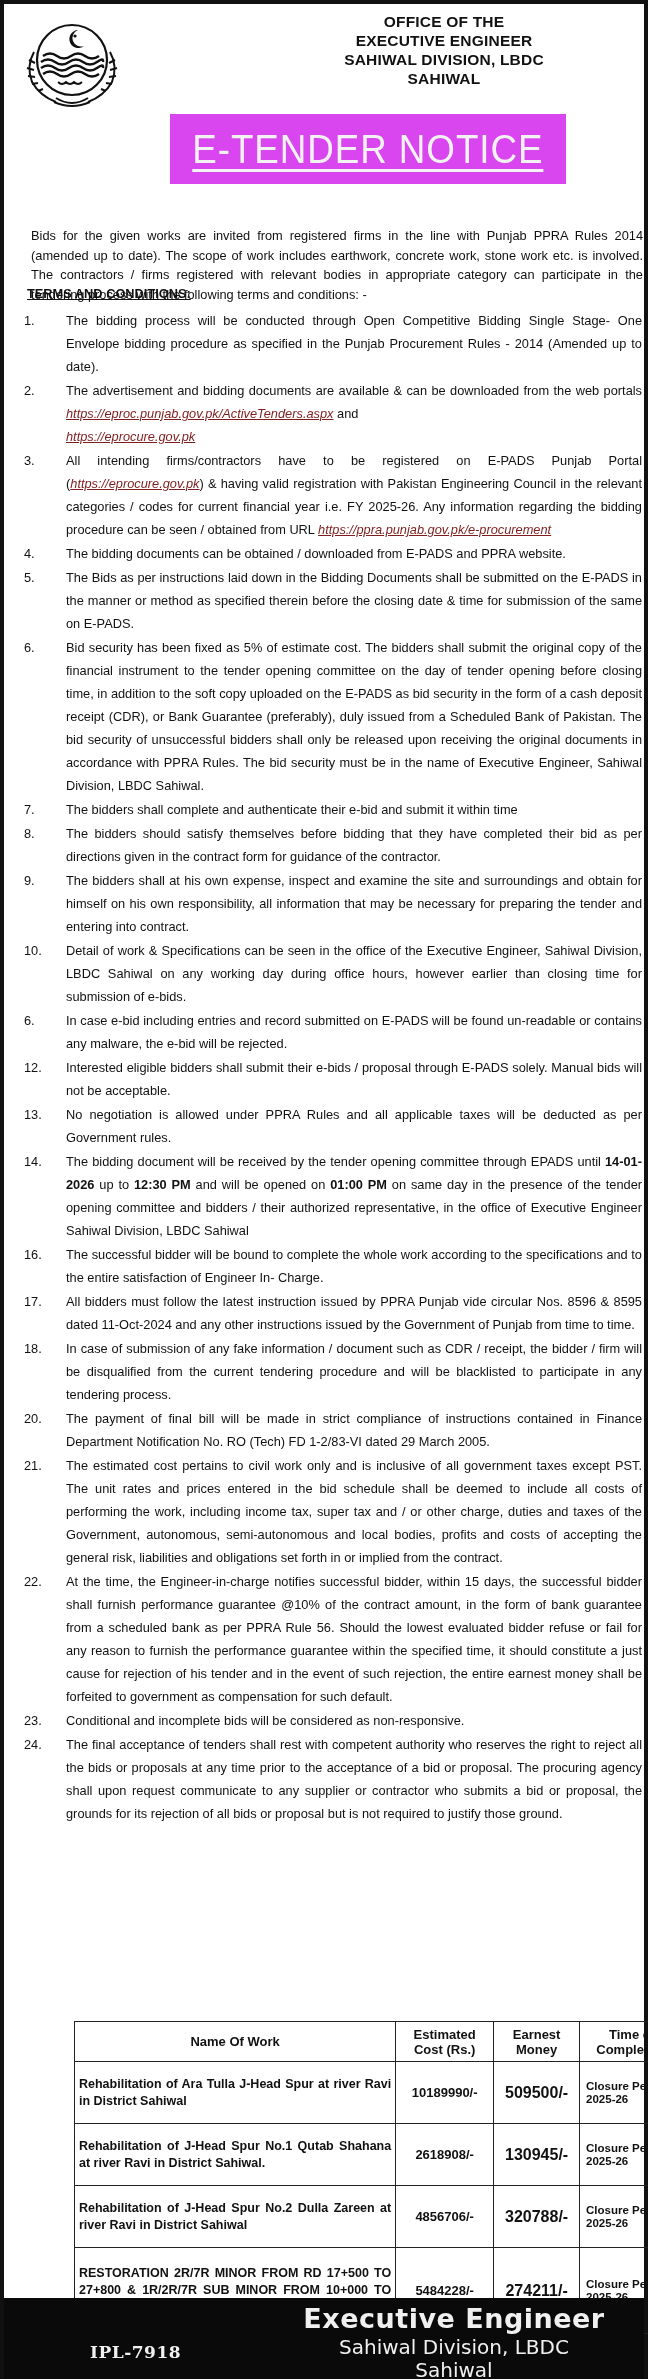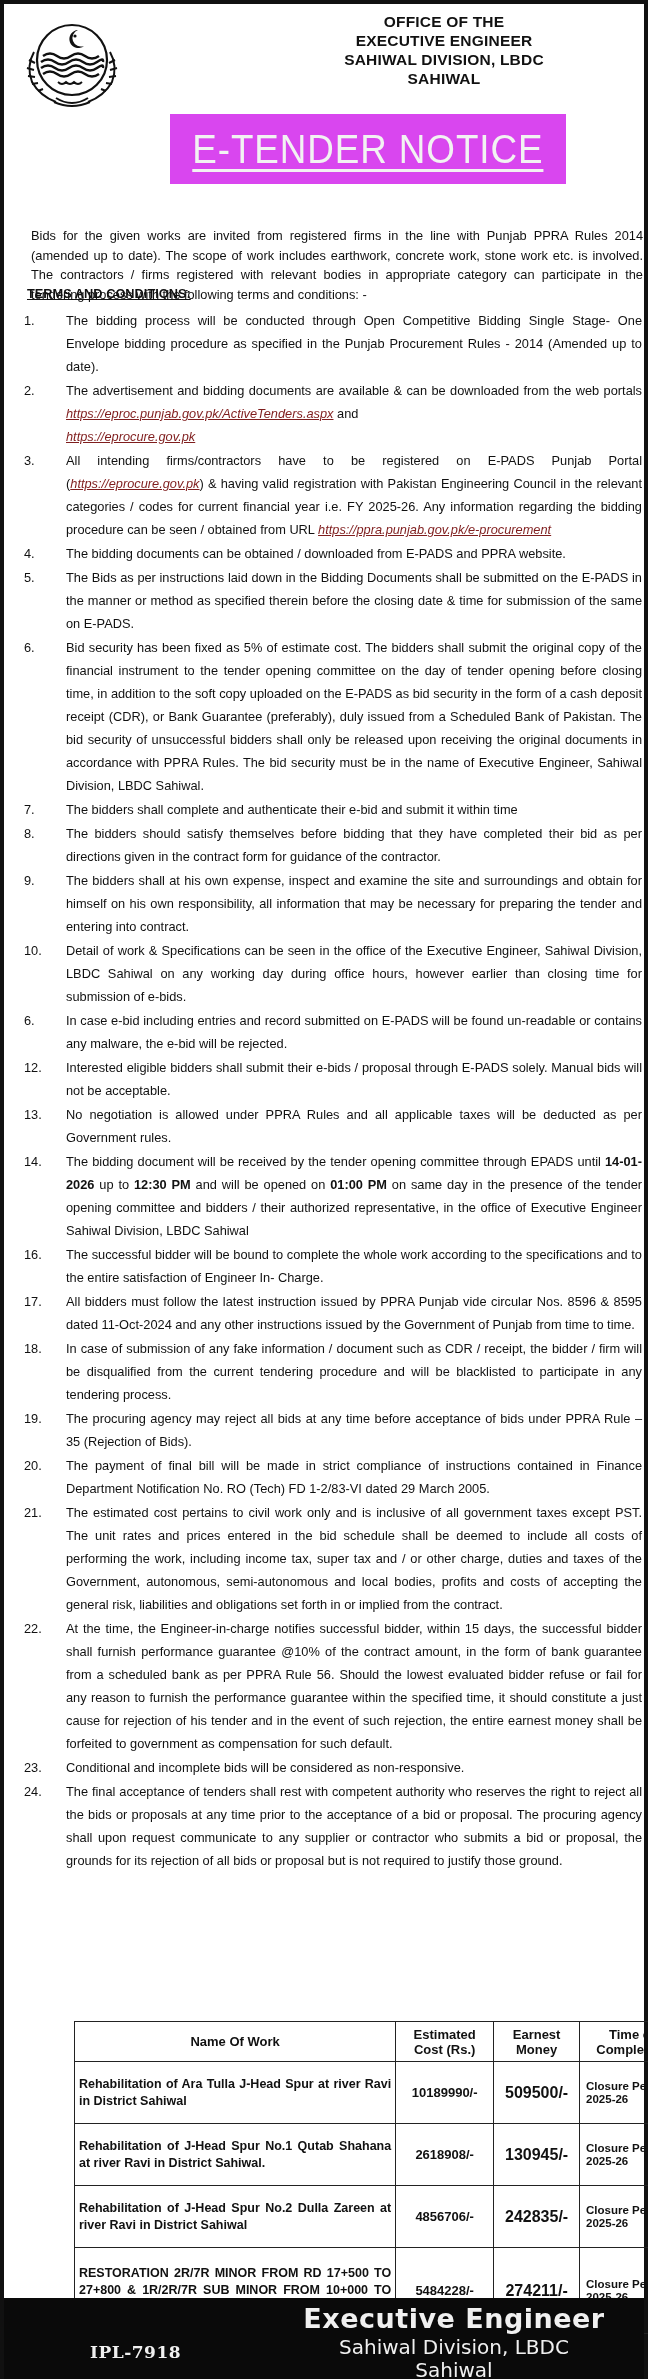--- a/index.html
+++ b/index.html
@@ -287,24 +287,20 @@
       </li>
     <li class="term">
         <span class="num">17.</span>
         <span class="txt">All bidders must follow the latest instruction issued by PPRA Punjab vide circular Nos. 8596 &amp; 8595 dated 11-Oct-2024 and any other instructions issued by the Government of Punjab from time to time.</span>
       </li>
     <li class="term">
         <span class="num">18.</span>
         <span class="txt">In case of submission of any fake information / document such as CDR / receipt, the bidder / firm will be disqualified from the current tendering procedure and will be blacklisted to participate in any tendering process.</span>
       </li>
     <li class="term">
-        <span class="num">19.</span>
-        <span class="txt">The procuring agency may reject all bids at any time before acceptance of bids under PPRA Rule – 35 (Rejection of Bids).</span>
-      </li>
-    <li class="term">
         <span class="num">20.</span>
         <span class="txt">The payment of final bill will be made in strict compliance of instructions contained in Finance Department Notification No. RO (Tech) FD 1-2/83-VI dated 29 March 2005.</span>
       </li>
     <li class="term">
         <span class="num">21.</span>
         <span class="txt">The estimated cost pertains to civil work only and is inclusive of all government taxes except PST. The unit rates and prices entered in the bid schedule shall be deemed to include all costs of performing the work, including income tax, super tax and / or other charge, duties and taxes of the Government, autonomous, semi-autonomous and local bodies, profits and costs of accepting the general risk, liabilities and obligations set forth in or implied from the contract.</span>
       </li>
     <li class="term">
         <span class="num">22.</span>
         <span class="txt">At the time, the Engineer-in-charge notifies successful bidder, within 15 days, the successful bidder shall furnish performance guarantee @10% of the contract amount, in the form of bank guarantee from a scheduled bank as per PPRA Rule 56. Should the lowest evaluated bidder refuse or fail for any reason to furnish the performance guarantee within the specified time, it should constitute a just cause for rejection of his tender and in the event of such rejection, the entire earnest money shall be forfeited to government as compensation for such default.</span>
@@ -337,21 +333,21 @@
       </tr>
       <tr class="r2">
         <td class="name">Rehabilitation of J-Head Spur No.1 Qutab Shahana at river Ravi in District Sahiwal.</td>
         <td class="cost">2618908/-</td>
         <td class="money">130945/-</td>
         <td class="time">Closure Period 2025-26</td>
       </tr>
       <tr class="r3">
         <td class="name">Rehabilitation of J-Head Spur No.2 Dulla Zareen at river Ravi in District Sahiwal</td>
         <td class="cost">4856706/-</td>
-        <td class="money">242835/-</td>
+        <td class="money">320788/-</td>
         <td class="time">Closure Period 2025-26</td>
       </tr>
       <tr class="r4">
         <td class="name">RESTORATION 2R/7R MINOR FROM RD 17+500 TO 27+800 &amp; 1R/2R/7R SUB MINOR FROM 10+000 TO 20+000 DAMAGED DURING FLOOD 2025</td>
         <td class="cost">5484228/-</td>
         <td class="money">274211/-</td>
         <td class="time">Closure Period 2025-26</td>
       </tr>
     </tbody>
   </table>

